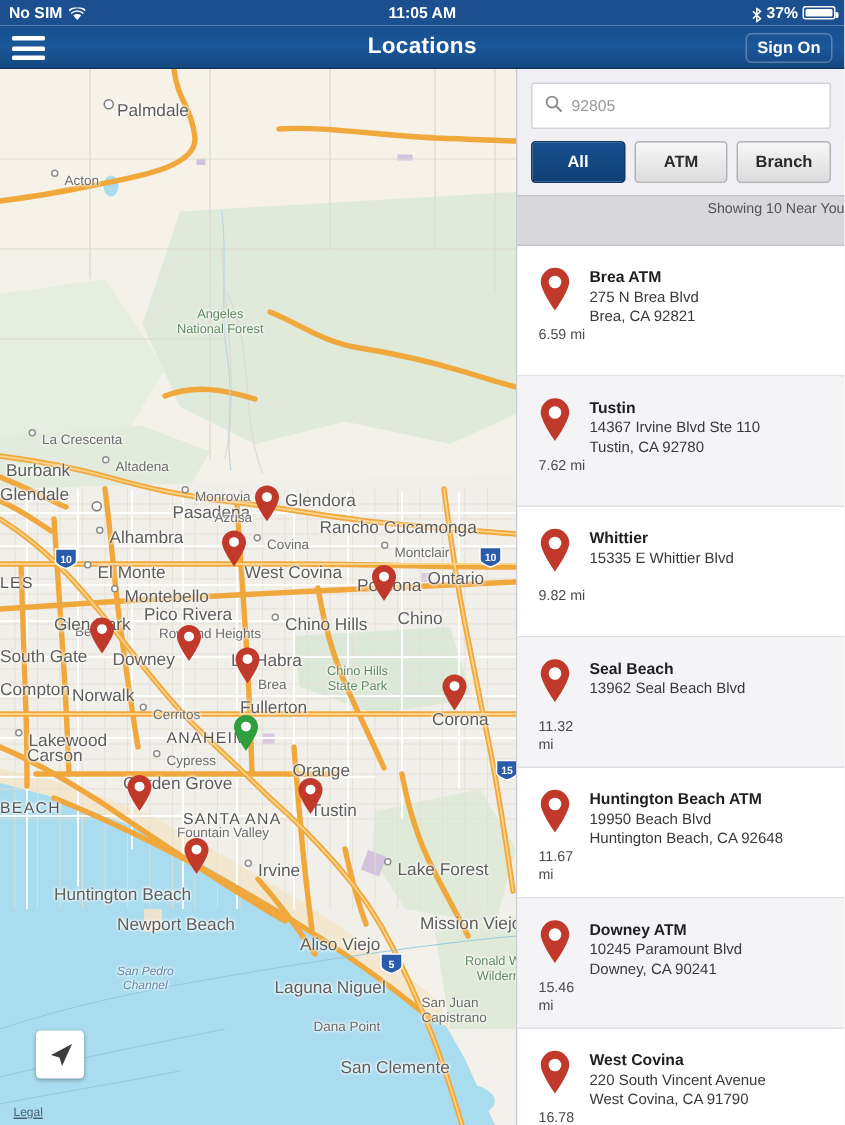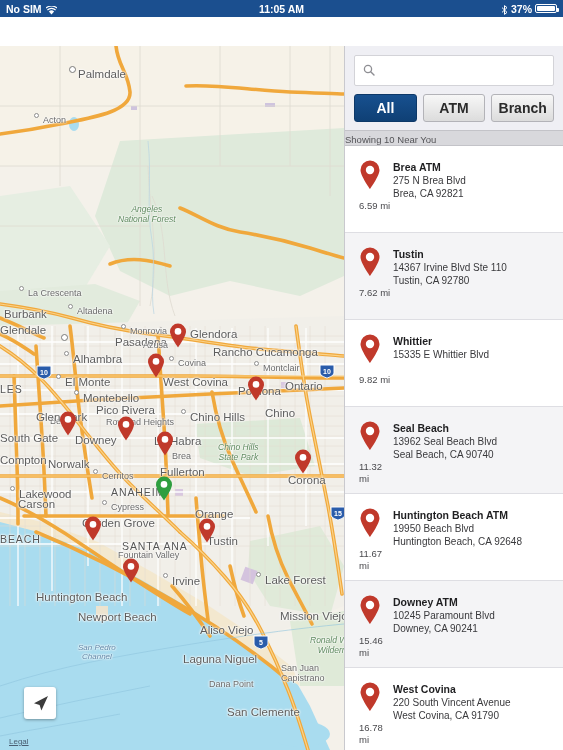--- a/index.html
+++ b/index.html
@@ -67,21 +67,21 @@
     overflow: hidden; background: #f2efe9;
   }
   .map-canvas { position: absolute; inset: 0; }
   .map-label {
     position: absolute; color: #6b6b6b; font-size: 9px;
     white-space: nowrap; text-shadow: 0 0 3px #fff, 0 0 2px #fff, 0 0 2px #fff;
     pointer-events: none;
   }
   .map-label.big { font-size: 11.5px; color: #5d5d5d; }
   .map-label.huge { font-size: 10.5px; color: #555; letter-spacing: .9px; font-weight: normal;}
-  .map-label.park { color: #5f8a5f; font-style: italic; font-size: 8.5px; text-align:center; }
+  .map-label.park { color: #5f8a5f; font-size: 8.5px; text-align:center; }
   .map-label.water { color: #5f87a8; font-style: italic; font-size: 8px; text-align:center;}
   .city-dot {
     position: absolute; width: 5px; height: 5px; border-radius: 50%;
     background: #fff; border: 1.2px solid #8e8e8e;
   }
   .city-dot.big { width: 7px; height: 7px; border-width: 1.6px; border-color:#7a7a7a;}
 
   
   .pin { position: absolute; width: 18px; height: 25px; transform: translate(-9px,-25px); }
   .pin svg { display:block; }
@@ -109,30 +109,30 @@
   }
   .search-input {
     border: 0; outline: 0; font-size: 10.5px; color: #9b9b9b;
     font-family: "Liberation Sans", sans-serif; background: transparent;
     width: 100%;
   }
   .seg-wrap { display: flex; gap: 6px; padding: 0 9px 8px 9px; }
   .seg {
     flex: 1; height: 28px; border-radius: 3px; border: 1px solid #b3b3b8;
     background: linear-gradient(to bottom,#f7f7f7,#dcdcdc);
-    color: #2b2b2b; font-size: 14px; font-weight: bold;
+    color: #2b2b2b; font-size: 11px; font-weight: bold;
     display: flex; align-items: center; justify-content: center; cursor: pointer;
   }
   .seg.active {
     background: linear-gradient(to bottom,#17508f,#0f4075);
     border-color: #0d3868; color: #fff;
   }
   .showing {
     background: #d8d8dc; border-top: 1px solid #c3c3c8; border-bottom: 1px solid #c3c3c8;
-    text-align: left; font-size: 9.5px; color: #545458; padding: 3px 0 0 0;
+    text-align: right; font-size: 9.5px; color: #545458; padding: 3px 0 18px 0;
   }
   .list { flex: 1; overflow: hidden; position: relative; background: #fff; }
   .row {
     position: relative; height: 87px; border-bottom: 1px solid #dedee3;
     background: #fff; cursor: pointer;
   }
   .row.alt { background: #f4f4f6; }
   .row-pin { position: absolute; left: 14px; top: 14px; width: 22px; height: 30px; }
   .row-body { position: absolute; left: 48px; top: 14px; right: 6px; }
   .row-name { font-size: 10.5px; font-weight: bold; color: #1f1f21; line-height: 14px; }
@@ -169,20 +169,29 @@
             <path d="M1 2.6 L6 7.4 L3.5 9.4 V0.6 L6 2.6 L1 7.4" stroke="#fff" stroke-width="1" fill="none"></path>
           </svg>
       </span>
       <span>37%</span>
       <span class="batt">
           <span class="batt-fill"></span>
         </span>
     </div>
   </div>
 
+  <div class="navbar">
+    <div class="hamburger">
+      <span></span>
+        <span></span>
+        <span></span>
+    </div>
+    <div class="nav-title">Locations</div>
+    <div class="signon">Sign On</div>
+  </div>
 
   <div class="map">
     <svg class="map-canvas" viewBox="0 0 344 704" preserveAspectRatio="none">
       <defs>
         <g id="x"></g>
       </defs>
 
       <rect x="0" y="0" width="344" height="704" fill="#f4f1ea"></rect>
 
       <rect x="0" y="0" width="344" height="120" fill="#f6f2e8"></rect>
@@ -491,20 +500,21 @@
   <div class="panel">
 
     <div class="search-wrap">
       <div class="search-box">
         <span>
           <svg width="12" height="12" viewBox="0 0 12 12">
               <circle cx="5" cy="5" r="3.6" stroke="#8e8e93" stroke-width="1.3" fill="none"></circle>
               <line x1="7.7" y1="7.7" x2="11" y2="11" stroke="#8e8e93" stroke-width="1.4" stroke-linecap="round"></line>
             </svg>
         </span>
+        <input class="search-input" readonly="" value="92805" placeholder="Search" style="">
       </div>
     </div>
 
     <div class="seg-wrap">
       <div class="seg active">All</div>
       <div class="seg">ATM</div>
       <div class="seg">Branch</div>
     </div>
 
     <div class="showing">Showing 10 Near You</div>
@@ -547,21 +557,20 @@
           <div class="row-dist">9.82 mi</div>
         </div>
         <div class="row alt">
           <div class="row-pin"><svg width="22" height="30" viewBox="0 0 22 30">
               <path d="M11 29 C11 29 20.5 15.8 20.5 10 A9.5 9.5 0 1 0 1.5 10 C1.5 15.8 11 29 11 29 Z" fill="#c0392b"></path>
               <circle cx="11" cy="10" r="4.2" fill="#ffffff"></circle>
             </svg></div>
           <div class="row-body">
             <div class="row-name">Seal Beach</div>
             <div class="row-addr">13962 Seal Beach Blvd</div>
-            <div class="row-addr">Seal Beach, CA 90740</div>
           </div>
           <div class="row-dist">11.32 mi</div>
         </div>
         <div class="row">
           <div class="row-pin"><svg width="22" height="30" viewBox="0 0 22 30">
               <path d="M11 29 C11 29 20.5 15.8 20.5 10 A9.5 9.5 0 1 0 1.5 10 C1.5 15.8 11 29 11 29 Z" fill="#c0392b"></path>
               <circle cx="11" cy="10" r="4.2" fill="#ffffff"></circle>
             </svg></div>
           <div class="row-body">
             <div class="row-name">Huntington Beach ATM</div>

